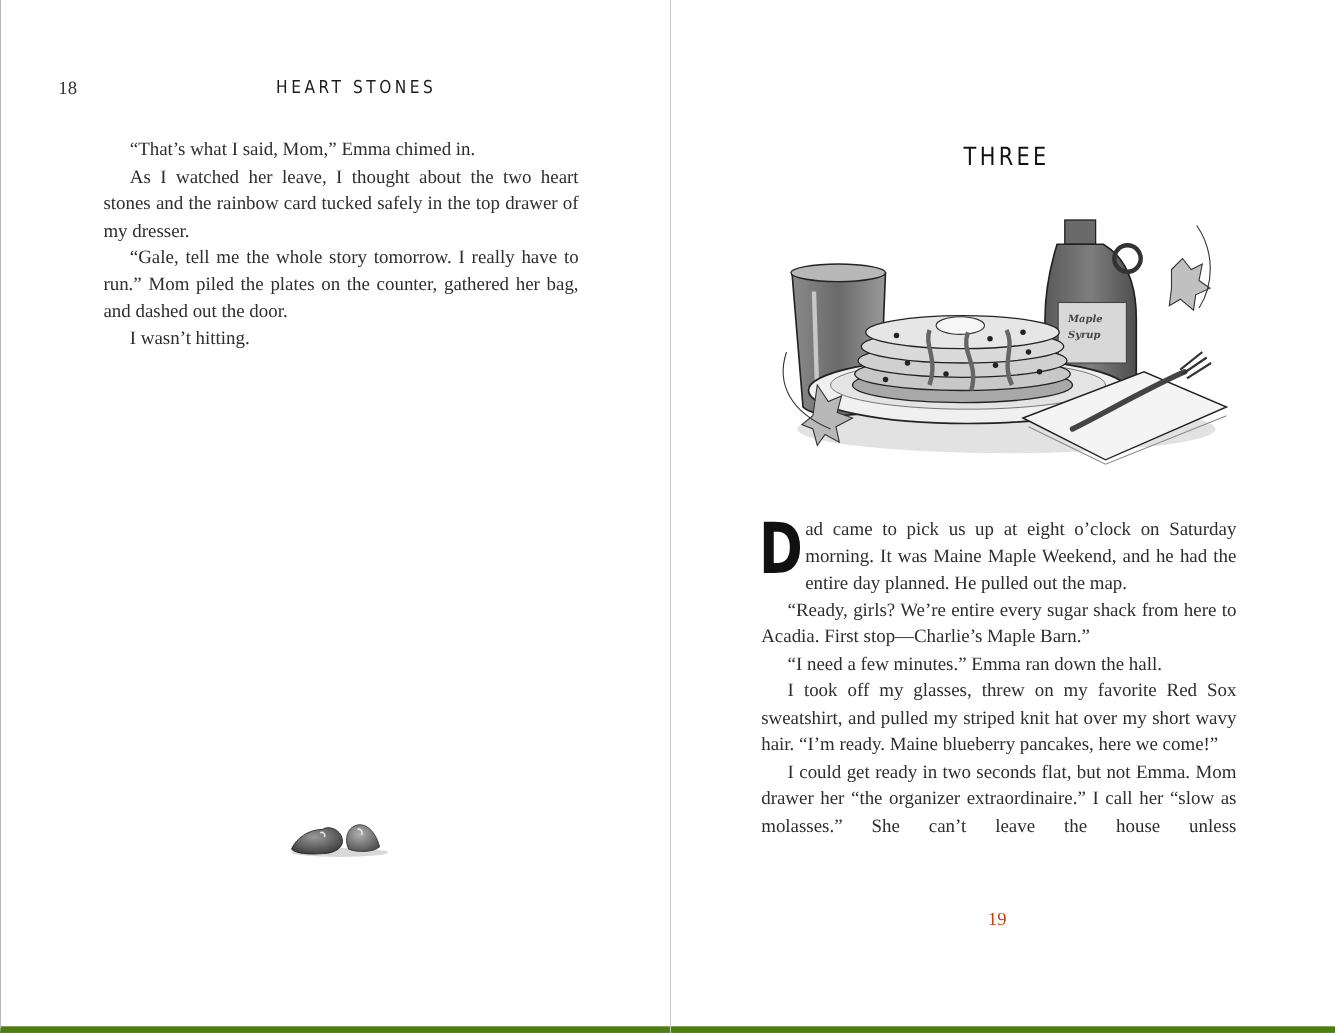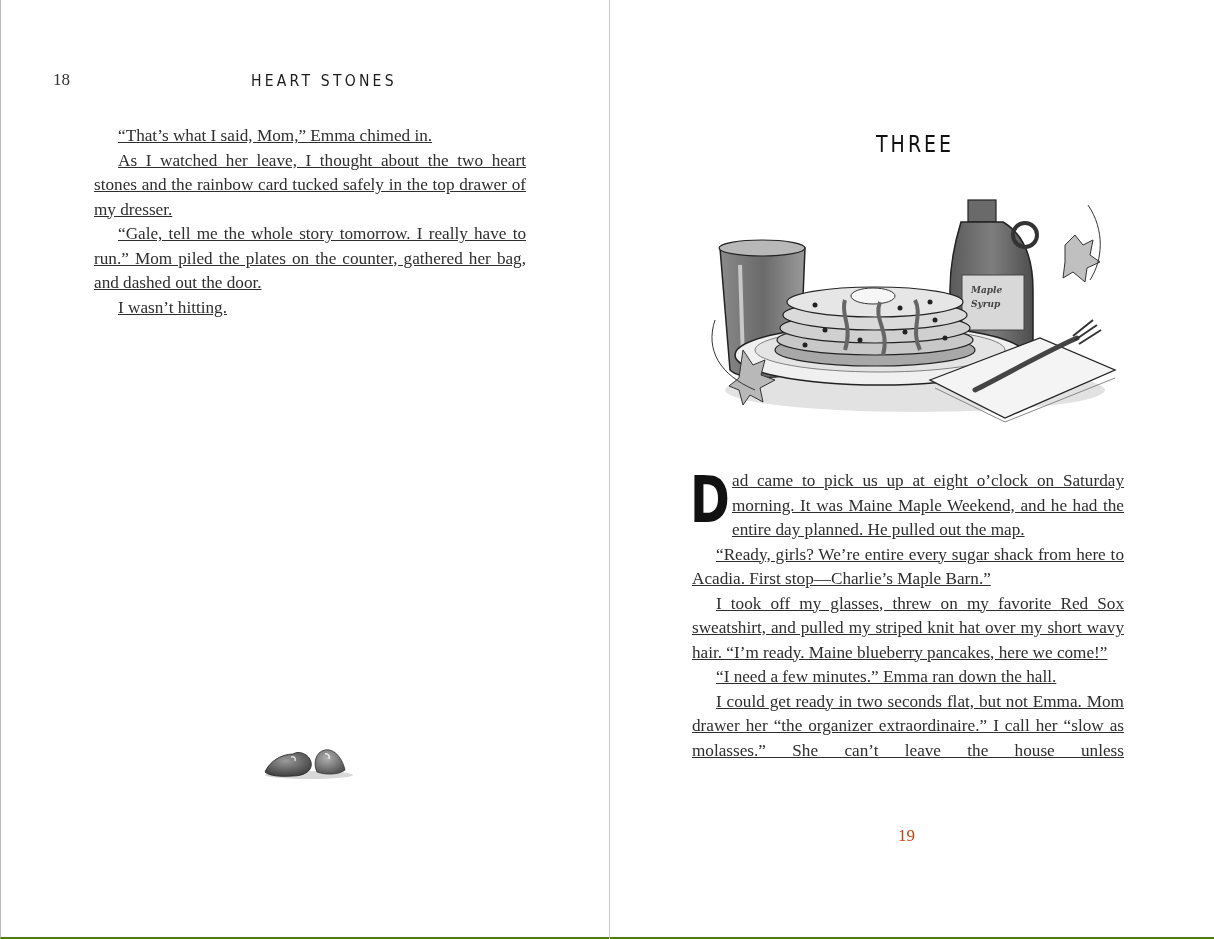--- a/index.html
+++ b/index.html
@@ -1,34 +1,34 @@
 <!DOCTYPE html>
 <html><head>
   <meta charset="utf-8">
   <style>
     * { margin: 0; padding: 0; box-sizing: border-box; }
     html, body { width: 1214px; height: 939px; background: #ffffff; overflow: hidden; }
     body { position: relative; font-family: "Liberation Serif", "DejaVu Serif", serif; color: #2a2a2a; }
 
     .spread { position: absolute; left: 0; top: 0; width: 1214px; height: 939px;
-      border-left: 1px solid #b8b8b8; border-bottom: 2px solid #4d7c0f; }
+      border-left: 1px solid #b8b8b8; border-bottom: 6px solid #4d7c0f; }
     .gutter { position: absolute; left: 608px; top: 0; width: 1px; height: 939px; background: #c8c8c8; }
 
     .page { position: absolute; top: 0; height: 937px; }
     .page-left { left: 0; width: 608px; }
     .page-right { left: 609px; width: 605px; }
 
     .folio-left { position: absolute; left: 52px; top: 70px; font-size: 17px; color: #333; }
     .running-head { position: absolute; left: 250px; top: 71px; width: 120px; font-family: "DejaVu Sans", sans-serif;
       font-size: 14px; letter-spacing: 3.2px; color: #1b1b1b; white-space: nowrap; font-weight: normal;
       transform: scaleY(1.15); transform-origin: left top; }
 
     .text-block { position: absolute; font-size: 17.2px; line-height: 24.5px; text-align: justify; color: #2e2e2e; }
     .text-left { left: 93px; top: 124px; width: 432px; }
-    .text-block p { text-indent: 24px; text-decoration: underline; }
+    .text-block p { text-indent: 24px; }
     .text-block p.noindent { text-indent: 0; }
 
     .chapter-title { position: absolute; left: 266px; top: 130px; font-family: "DejaVu Sans", sans-serif;
       font-size: 19px; letter-spacing: 3px; color: #111; transform: scaleY(1.2); transform-origin: left top; }
 
     .illustration { position: absolute; left: 85px; top: 190px; width: 440px; height: 245px; font-weight: bold; }
 
     .text-right { left: 82px; top: 469px; width: 432px; }
     .dropcap { float: left; font-family: "DejaVu Sans", sans-serif; font-weight: bold; font-size: 64px; line-height: 58px;
       margin: 2px 8px 0 -2px; color: #111; transform: scaleX(0.75); transform-origin: left top; width: 34px; height: 66px; }
@@ -142,20 +142,20 @@
         <path d="M370 55 L380 45 L388 55 L398 50 L395 65 L405 72 L392 78 L390 92 L378 82 L368 88 L370 72 Z" fill="#c0c0c0" stroke="#333" stroke-width="1"></path>
         <path d="M393 15 C410 40 408 70 395 90" stroke="#333" stroke-width="1" fill="none"></path>
         <path d="M48 160 L58 175 L70 170 L66 185 L80 190 L65 198 L68 212 L55 205 L48 215 L44 200 L34 196 L44 188 Z" fill="#b8b8b8" stroke="#333" stroke-width="1"></path>
         <path d="M20 130 C10 160 25 185 60 200" stroke="#333" stroke-width="1" fill="none"></path>
       </svg>
     </div>
 
     <div class="text-block text-right">
       <p class="noindent"><span class="dropcap">D</span><span>ad came to pick us up at eight o’clock on Saturday morning. It was Maine Maple Weekend, and he had the entire day planned. He pulled out the map.</span></p>
       <p>“Ready, girls? We’re entire every sugar shack from here to Acadia. First stop—Charlie’s Maple Barn.”</p>
+      <p>“I need a few minutes.” Emma ran down the hall.</p>
       <p>I took off my glasses, threw on my favorite Red Sox sweatshirt, and pulled my striped knit hat over my short wavy hair. “I’m ready. Maine blueberry pancakes, here we come!”</p>
-      <p>“I need a few minutes.” Emma ran down the hall.</p>
       <p style="text-align-last: justify;">I could get ready in two seconds flat, but not Emma. Mom drawer her “the organizer extraordinaire.” I call her “slow as molasses.” She can’t leave the house unless</p>
     </div>
 
     <div class="folio-right">19</div>
   </div>
 </div>
 
 </body></html>

